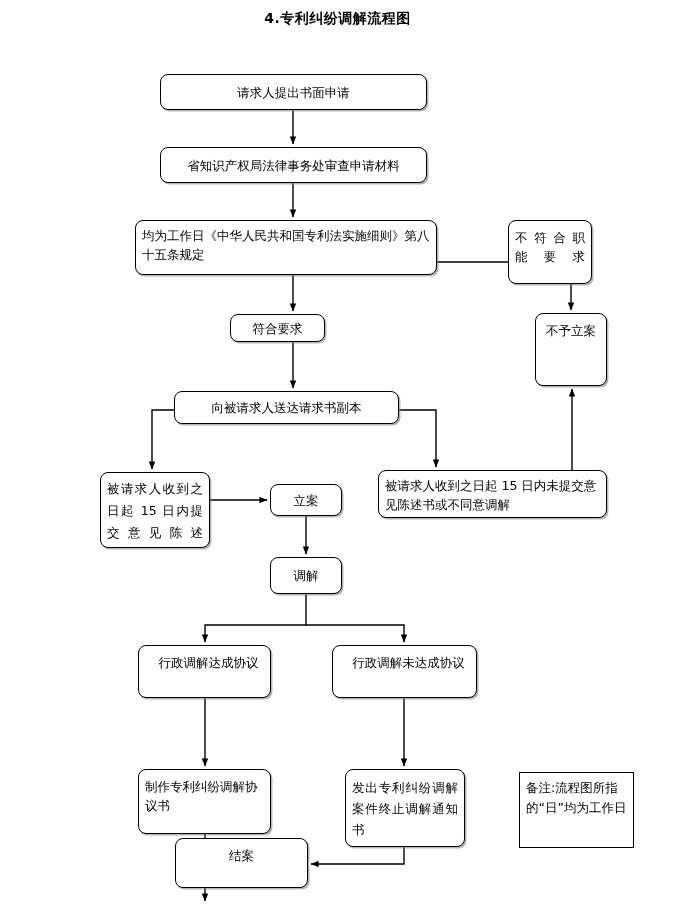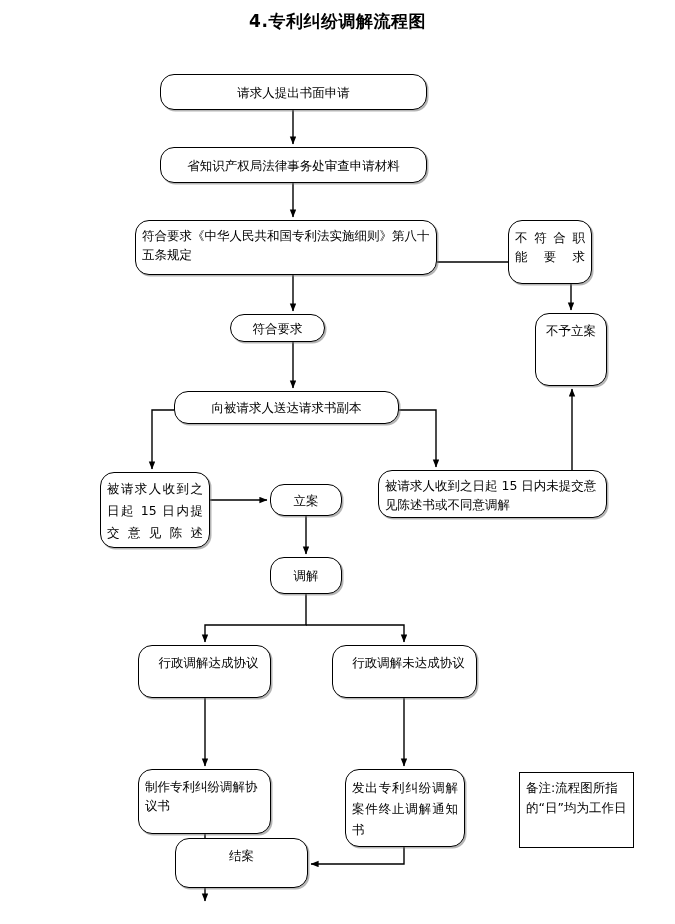--- a/index.html
+++ b/index.html
@@ -2,24 +2,24 @@
 <html><head>
 <meta charset="utf-8">
 <style>
   html,body{margin:0;padding:0;background:#ffffff;}
   body{width:675px;height:924px;position:relative;overflow:hidden;
        font-family:"DejaVu Sans","Liberation Sans",sans-serif;color:#000;}
   #canvas{position:absolute;left:0;top:0;width:675px;height:924px;}
   #svg-layer{position:absolute;left:0;top:0;width:675px;height:924px;pointer-events:none;}
 
   .title{position:absolute;left:0;top:10px;width:675px;text-align:center;
-         font-size:17px;font-weight:bold;letter-spacing:.5px;}
+         font-size:14px;font-weight:bold;letter-spacing:.5px;}
 
   .node{position:absolute;box-sizing:border-box;border:1px solid #000;
-        background:#fff;border-radius:14px;
+        background:#fff;border-radius:8px;
         box-shadow:1.5px 1.5px 0 0 rgba(120,120,120,.55);
         display:flex;font-size:12.5px;line-height:19px;}
   .node.sharp{border-radius:0;box-shadow:none;}
   .node .txt{width:100%;padding:0 6px;box-sizing:border-box;}
   .c-center{align-items:center;justify-content:center;text-align:center;}
   .c-topleft{align-items:flex-start;justify-content:flex-start;text-align:left;}
   .c-top-center{align-items:flex-start;justify-content:center;text-align:center;}
   .pad-t5 .txt{padding-top:5px;}
   .pad-t7 .txt{padding-top:7px;}
   .just .txt{text-align:justify;text-align-last:justify;}
@@ -76,21 +76,21 @@
 
   <div class="node c-center" style="left:160px;top:74px;width:267px;height:36px;">
     <span class="txt">请求人提出书面申请</span>
   </div>
 
   <div class="node c-center" style="left:160px;top:147px;width:267px;height:36px;">
     <span class="txt">省知识产权局法律事务处审查申请材料</span>
   </div>
 
   <div class="node c-topleft pad-t5" style="left:135px;top:220px;width:302px;height:55px;">
-    <span class="txt">符合要求《中华人民共和国专利法实施细则》第八十五条规定</span>
+    <span class="txt">均为工作日《中华人民共和国专利法实施细则》第八十五条规定</span>
   </div>
 
   <div class="node c-topleft pad-t7 just" style="left:508px;top:220px;width:84px;height:64px;">
     <span class="txt">不 符 合 职 能要求</span>
   </div>
 
   <div class="node c-top-center pad-t7" style="left:535px;top:313px;width:72px;height:73px;">
     <span class="txt">不予立案</span>
   </div>
 

